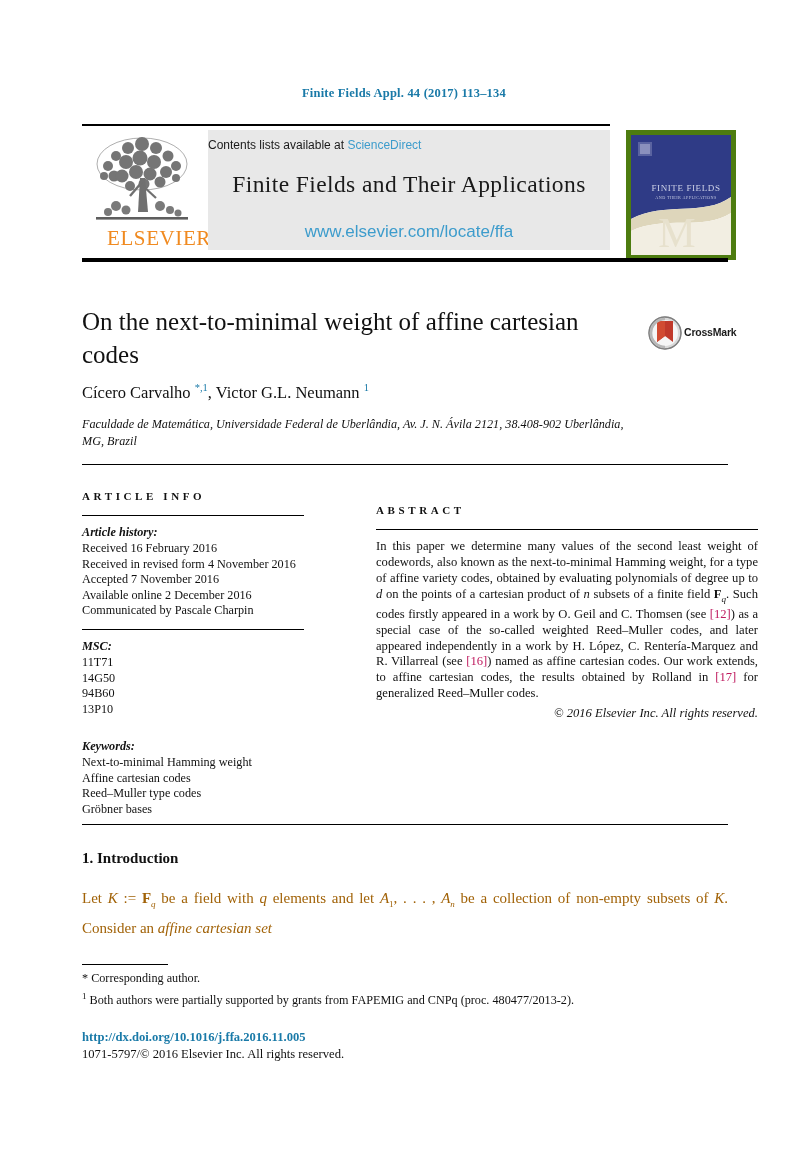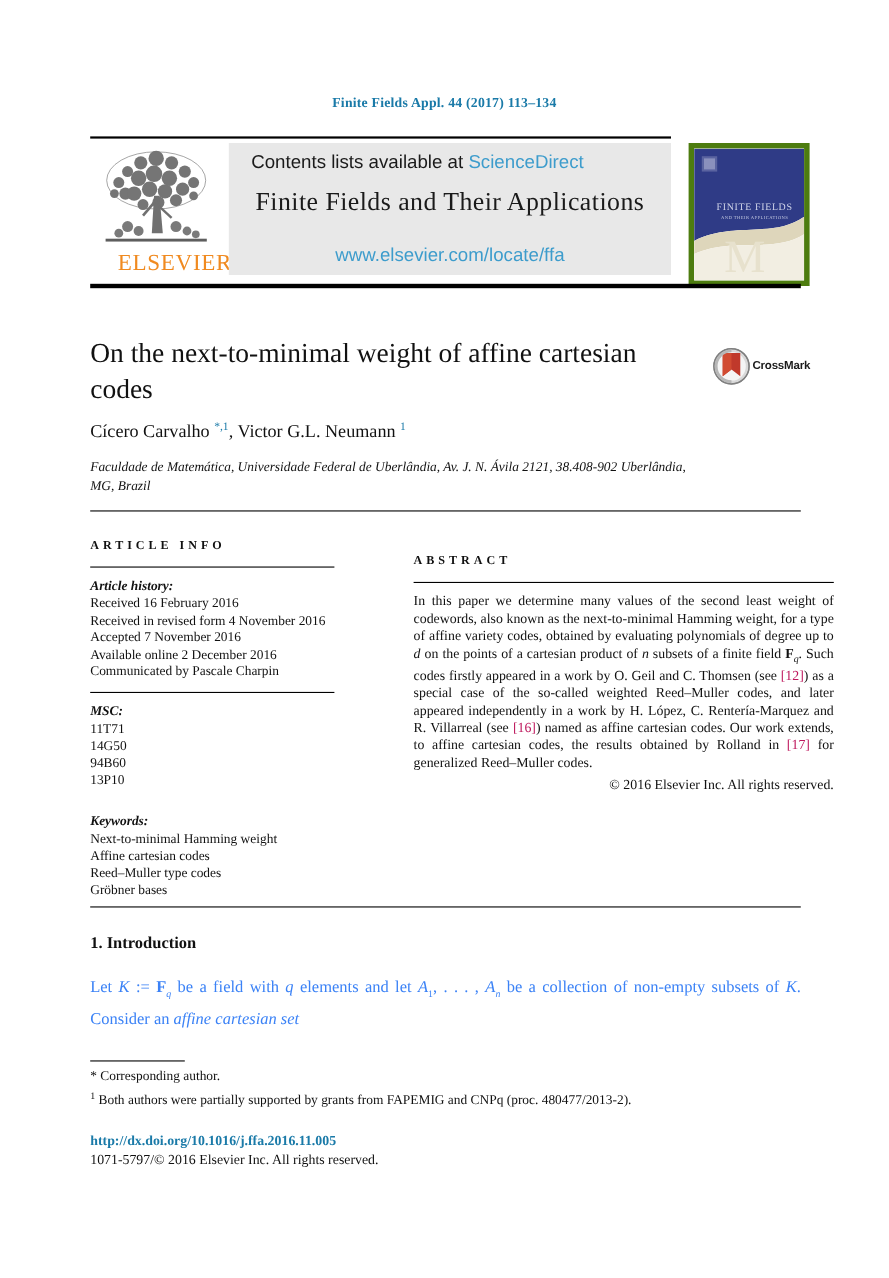--- a/index.html
+++ b/index.html
@@ -78,23 +78,23 @@
     position: absolute;
     left: 126px; top: 4px;
     width: 402px;
     height: 120px;
     background: #e8e8e8;
   }
   .contents-line {
     position: absolute;
     left: 0; top: 8px;
     width: 343px;
-    text-align: center;
+    text-align: left;
     font-family: "Liberation Sans", sans-serif;
-    font-size: 17px;
+    font-size: 12px;
     color: #1a1a1a;
   }
   .contents-line .sd {
     color: #3d9ccc;
   }
   .journal-title {
     position: absolute;
     left: 0; top: 41px;
     width: 402px;
     text-align: center;
@@ -240,20 +240,21 @@
   }
   .abstract-body .ref {
     color: #be185d;
   }
   .copyright {
     margin-top: 4px;
     text-align: right;
     font-family: "Liberation Serif", serif;
     font-size: 12.6px;
     color: #111;
+    font-style: italic;
   }
   .rule-abstract-end {
     position: absolute;
     left: 82px; top: 824px;
     width: 646px;
     height: 1.4px;
     background: #000;
   }
 
   
@@ -265,21 +266,21 @@
     font-weight: bold;
     color: #111;
   }
   .intro-body {
     position: absolute;
     left: 82px; top: 886px;
     width: 646px;
     font-family: "Liberation Serif", serif;
     font-size: 15px;
     line-height: 24px;
-    color: #3b82f6;
+    color: #a16207;
     text-align: justify;
   }
   .intro-body .ital { font-style: italic; }
   i.mathv { font-style: italic; }
 
   
   .foot-rule {
     position: absolute;
     left: 82px; top: 964px;
     width: 86px;

